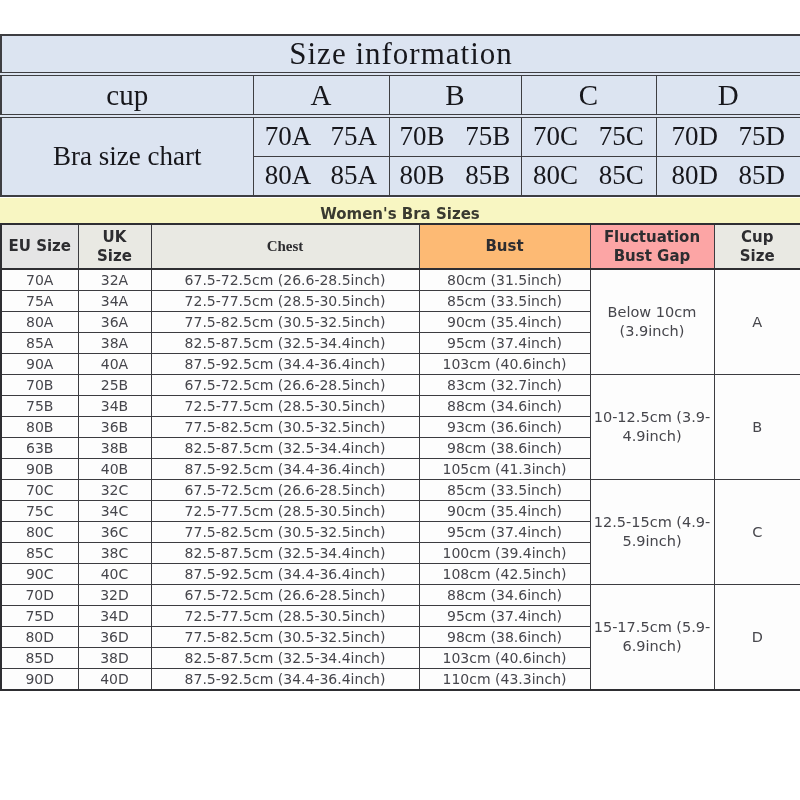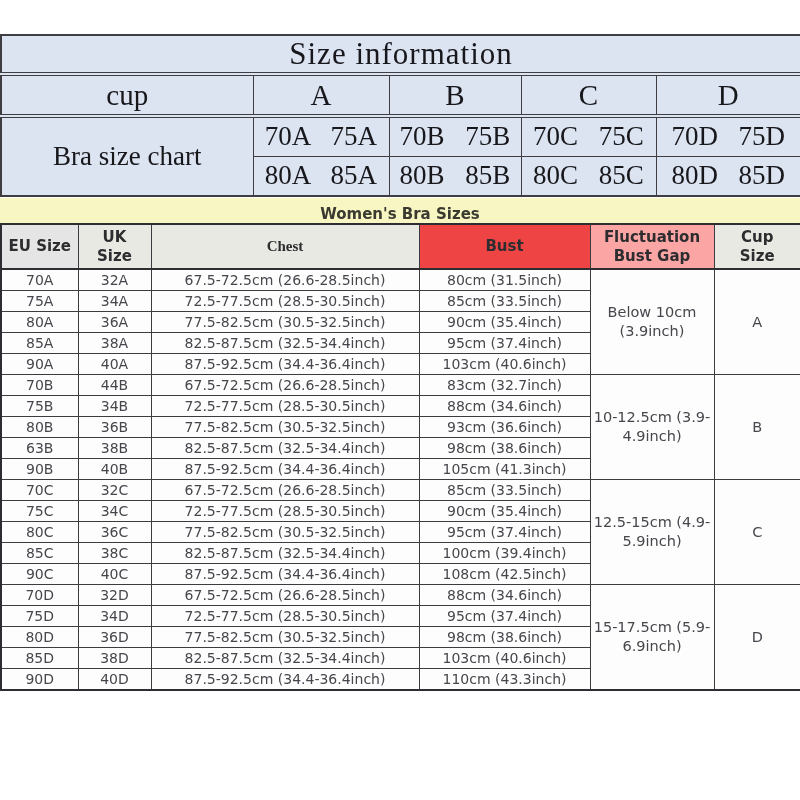--- a/index.html
+++ b/index.html
@@ -122,21 +122,21 @@
       <col style="width:171px">
         <col style="width:124px">
         <col style="width:87px">
     </colgroup>
     <thead>
       <tr>
         <th style="background: #e5e5e5;">EU Size</th>
         <th style="background: rgb(233, 233, 227);">UK
 Size</th>
         <th style="background: rgb(233, 233, 227); font-family: Liberation Serif, serif;">Chest</th>
-        <th style="background: #ef4444; margin-top: 16px;">Bust</th>
+        <th style="background: #fdba74; margin-top: 16px;">Bust</th>
         <th style="background: #fca5a5;">Fluctuation
 Bust Gap</th>
         <th style="background: rgb(233, 233, 227);">Cup
 Size</th>
       </tr>
     </thead>
     <tbody id="size-body">
         <tr>
           <td>70A</td>
           <td>32A</td>
@@ -164,21 +164,21 @@
           <td>95cm (37.4inch)</td>
         </tr>
         <tr>
           <td>90A</td>
           <td>40A</td>
           <td>87.5-92.5cm (34.4-36.4inch)</td>
           <td>103cm (40.6inch)</td>
         </tr>
         <tr>
           <td>70B</td>
-          <td>44B</td>
+          <td>25B</td>
           <td>67.5-72.5cm (26.6-28.5inch)</td>
           <td>83cm (32.7inch)</td>
           <td rowspan="5" class="merged-cell">10-12.5cm (3.9-4.9inch)</td>
           <td rowspan="5" class="merged-cell">B</td>
         </tr>
         <tr>
           <td>75B</td>
           <td>34B</td>
           <td>72.5-77.5cm (28.5-30.5inch)</td>
           <td>88cm (34.6inch)</td>

